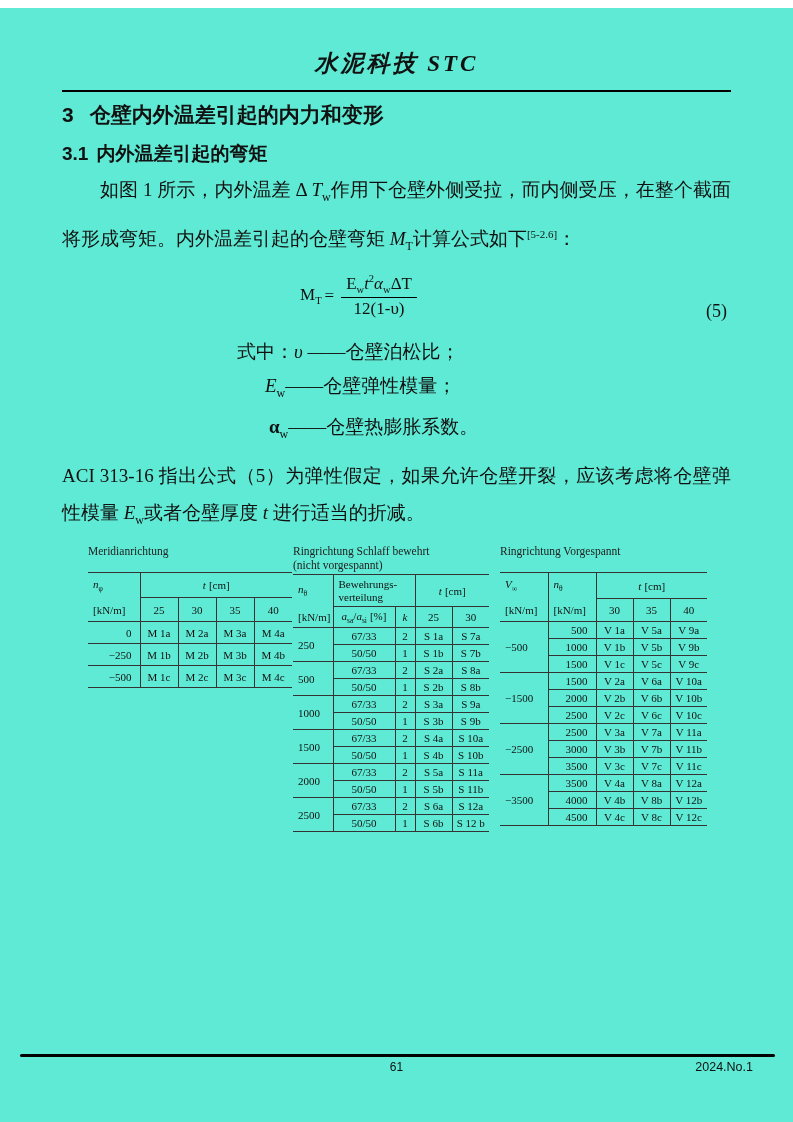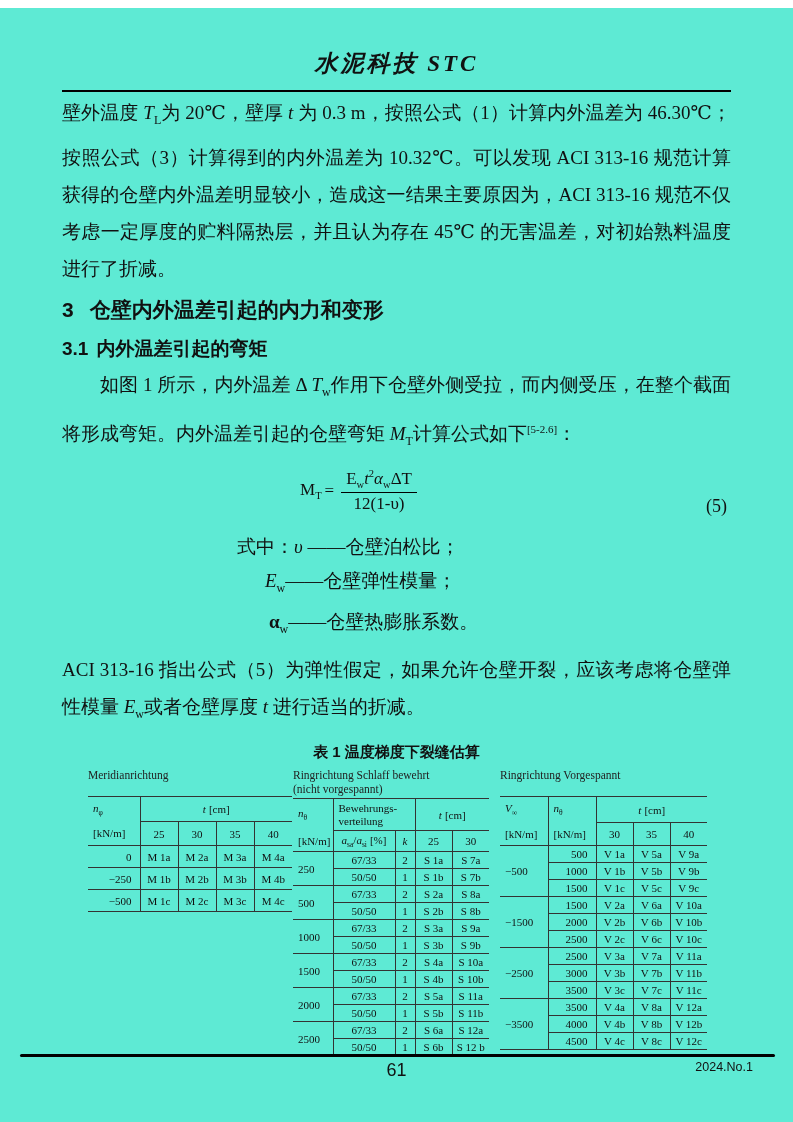--- a/index.html
+++ b/index.html
@@ -79,34 +79,33 @@
   .gt-mid tr.h1 td { height:32px; }
   .gt-mid tr.h2 td { height:21px; }
   .gt-mid .bew { text-align:left; padding-left:5px; line-height:13px; }
   .gt-right tr.h1 td { height:26px; }
   .gt-right tr.h2 td { height:23px; }
   .gt tr.hb td { border-bottom-width:1.1px; }
 
   .footer-rule { position:absolute; left:20px; right:18px; top:1046px; height:3px;
                  background:#000; border-radius:2px; }
   .footer-page { position:absolute; top:1052px; left:0; width:100%; text-align:center;
-                 font-size:18px; font-family:"Liberation Sans","DejaVu Sans",sans-serif; }
+                 font-size:12px; font-family:"Liberation Sans","DejaVu Sans",sans-serif; }
   .footer-issue { position:absolute; top:1052px; right:40px; font-size:12.5px;
                   font-family:"Liberation Sans","DejaVu Sans",sans-serif; }
 </style>
 </head>
 <body>
 
 <div class="page">
   <div class="content">
 
     <div class="journal-header">水泥科技 STC</div>
     <div class="header-rule"></div>
 
-    <p class="body-text para1"><span>壁外温度 </span><span class="it">T</span><sub>L</sub><span>为 20℃，壁厚 </span><span class="it">t</span><span> 为 0.3 m，按照公式（1）计算内外温差为 46.30℃；按照公式（3）计算得到的内外温差为 10.32℃。可以发现 ACI 313-16 规范计算获得的仓壁内外温差明显较小，造成这一结果主要原因为，ACI 313-16 规范不仅考虑一定厚度的贮料隔热层，并且认为存在 45℃ 的无害温差，对初始熟料温度进行了折减。</span></p>
 
     <div class="h-sec"><span class="h-num">3</span><span>仓壁内外温差引起的内力和变形</span></div>
 
     <div class="h-sub"><span class="h-num">3.1</span><span>内外温差引起的弯矩</span></div>
 
     <p class="body-text para2"><span>如图 1 所示，内外温差 Δ </span><span class="it">T</span><sub>w</sub><span>作用下仓壁外侧受拉，而内侧受压，在整个截面将形成弯矩。内外温差引起的仓壁弯矩 </span><span class="it">M</span><sub>T</sub><span>计算公式如下</span><sup>[5-2.6]</sup><span>：</span></p>
 
     <div class="formula-block">
       <div class="formula">
         <span><span>M</span><sub>T</sub></span>
@@ -120,21 +119,20 @@
     </div>
 
     <div class="defs">
       <div class="def-line d1"><span>式中：</span><span class="it">υ</span><span> ——仓壁泊松比；</span></div>
       <div class="def-line d3"><span class="it">E</span><sub>w</sub><span>——仓壁弹性模量；</span></div>
       <div class="def-line d4"><span class="bsym">α</span><sub>w</sub><span>——仓壁热膨胀系数。</span></div>
     </div>
 
     <p class="body-text para3"><span>ACI 313-16 指出公式（5）为弹性假定，如果允许仓壁开裂，应该考虑将仓壁弹性模量 </span><span class="it">E</span><sub>w</sub><span>或者仓壁厚度 </span><span class="it">t</span><span> 进行适当的折减。</span></p>
 
-    <div class="table-caption">表 1 温度梯度下裂缝估算</div>
 
     <div class="tables-region">
 
       <div class="gt-wrap tw-left">
         <div class="gt-title">Meridianrichtung</div>
         <table class="gt gt-left gt-mt14">
           <colgroup>
               <col style="width:52px">
               <col style="width:38px">
               <col style="width:38px">

